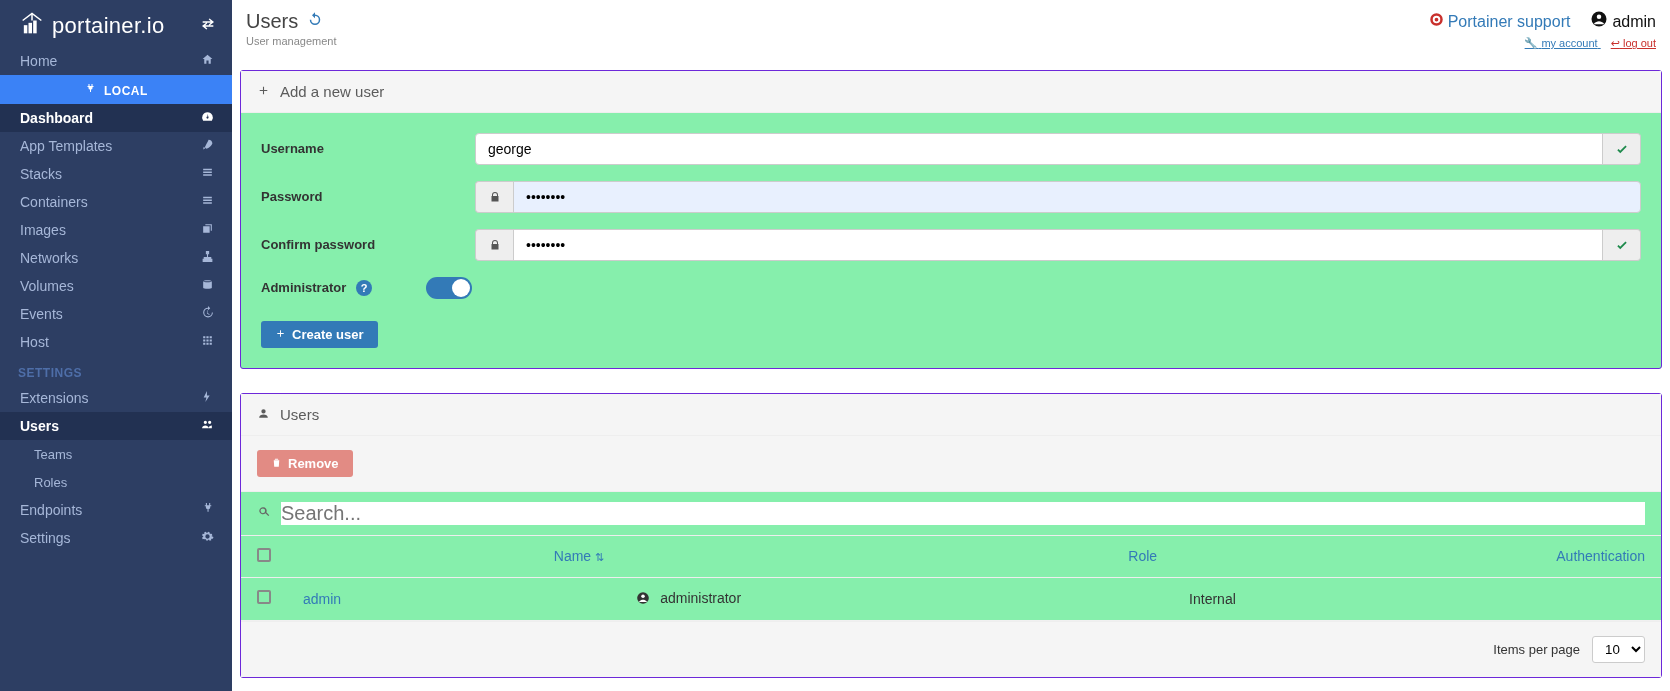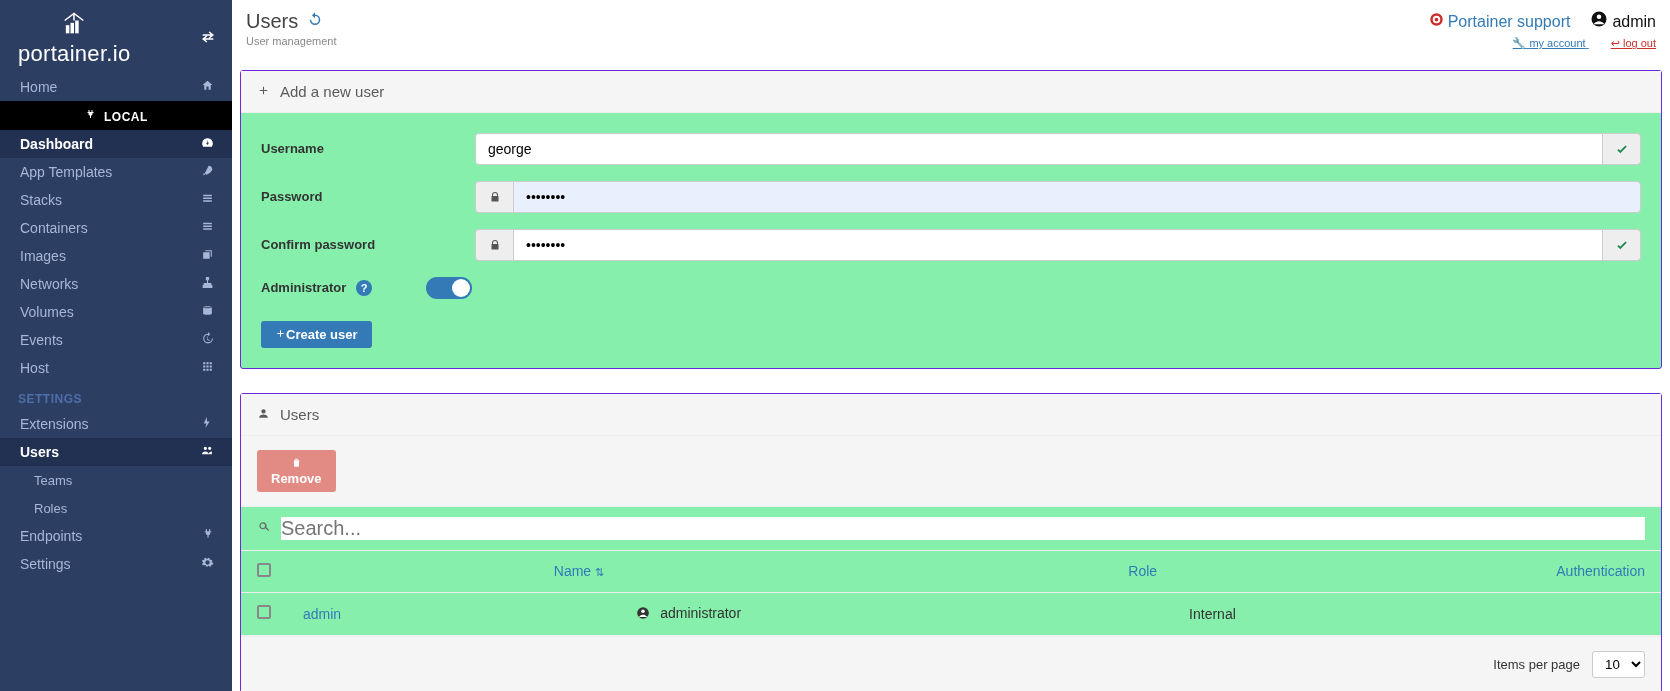--- a/index.html
+++ b/index.html
@@ -38,21 +38,21 @@
   #sidebar .brand svg,
   #sidebar .brand .swap-icon { color: #fff; }
   .nav { list-style: none; }
   .nav-header {
     font-weight: 700;
     font-size: 12px;
     padding: 8px 18px 6px;
     color: #fff;
     text-align: center;
     letter-spacing: 0.5px;
-    background: #000000;
+    background: #3b82f6;
   }
   .nav-header.settings {
     text-align: left;
     color: #4e6ea8;
     background: transparent;
     padding: 10px 18px 4px;
   }
   .nav-item {
     display: flex;
     align-items: center;
@@ -115,21 +115,21 @@
     justify-content: flex-end;
     gap: 20px;
     font-size: 16px;
   }
   #page-header .support-link { color: #337ab7; display: flex; align-items: center; gap:4px;}
   #page-header .user-chip { display: flex; align-items: center; gap: 4px; font-size: 16px; color:#111;}
   #page-header .right .bottom-line {
     font-size: 11px;
     margin-top: 2px;
   }
-  #page-header .right .bottom-line a { color:#337ab7; text-decoration: underline; margin-left:22px;}
+  #page-header .right .bottom-line a { color:#337ab7; text-decoration: underline; margin-left:10px;}
   #page-header .right .bottom-line .logout { color:#c9302c; }
   
   .panel {
     margin: 12px 8px;
     border: 1px solid #6d28d9;
     border-radius: 3px;
     background: #86efac;
   }
   .panel-header {
     background: #f5f5f5;
@@ -209,24 +209,25 @@
   }
   .btn {
     border: none;
     border-radius: 3px;
     padding: 6px 14px;
     font-size: 13px;
     font-weight: 600;
     cursor: pointer;
     display: inline-flex;
     align-items: center;
+    gap: 6px;
     justify-content: flex-end;
   }
   .btn-primary { background:#337ab7; color:#fff; }
-  .btn-danger  { background:#e28b84; color:#fff;flex-direction:column; }
+  .btn-danger  { background:#e28b84; color:#fff; }
   .remove-wrap { padding: 14px 16px; background:#f5f5f5; border-bottom:1px solid #eee;}
   .search-row {
     display:flex; align-items:center; gap:10px;
     padding: 10px 16px; border-bottom:1px solid #eee;
     color:#666;
   }
   .search-row input {
     flex:1; border:none; outline:none; font-size:20px; color:#333;
   }
   table.users { width:100%; border-collapse: collapse; font-size:14px; }
@@ -252,21 +253,21 @@
   a { text-decoration: none; }
   
   .ico { width:1em; height:1em; }
 </style>
 </head>
 <body>
 
 <nav id="sidebar">
 
   <div class="brand">
-    <span style="display:flex;align-items:center;flex-direction:column;">
+    <span style="display:flex;align-items:center;gap:6px;">
       <span>
         <svg viewBox="0 0 24 24" width="28" height="28" fill="#fff">
           <rect x="5" y="13" width="3" height="7"></rect>
             <rect x="9" y="11" width="3" height="9"></rect>
           <rect x="13" y="9" width="3" height="11"></rect>
             <path d="M4 9 L12 3 L20 9" stroke="#fff" stroke-width="1.3" fill="none"></path>
           <line x1="12" y1="3" x2="12" y2="9" stroke="#fff" stroke-width="1.3"></line>
         </svg>
       </span>
       <span class="logo-text">portainer.io</span>

